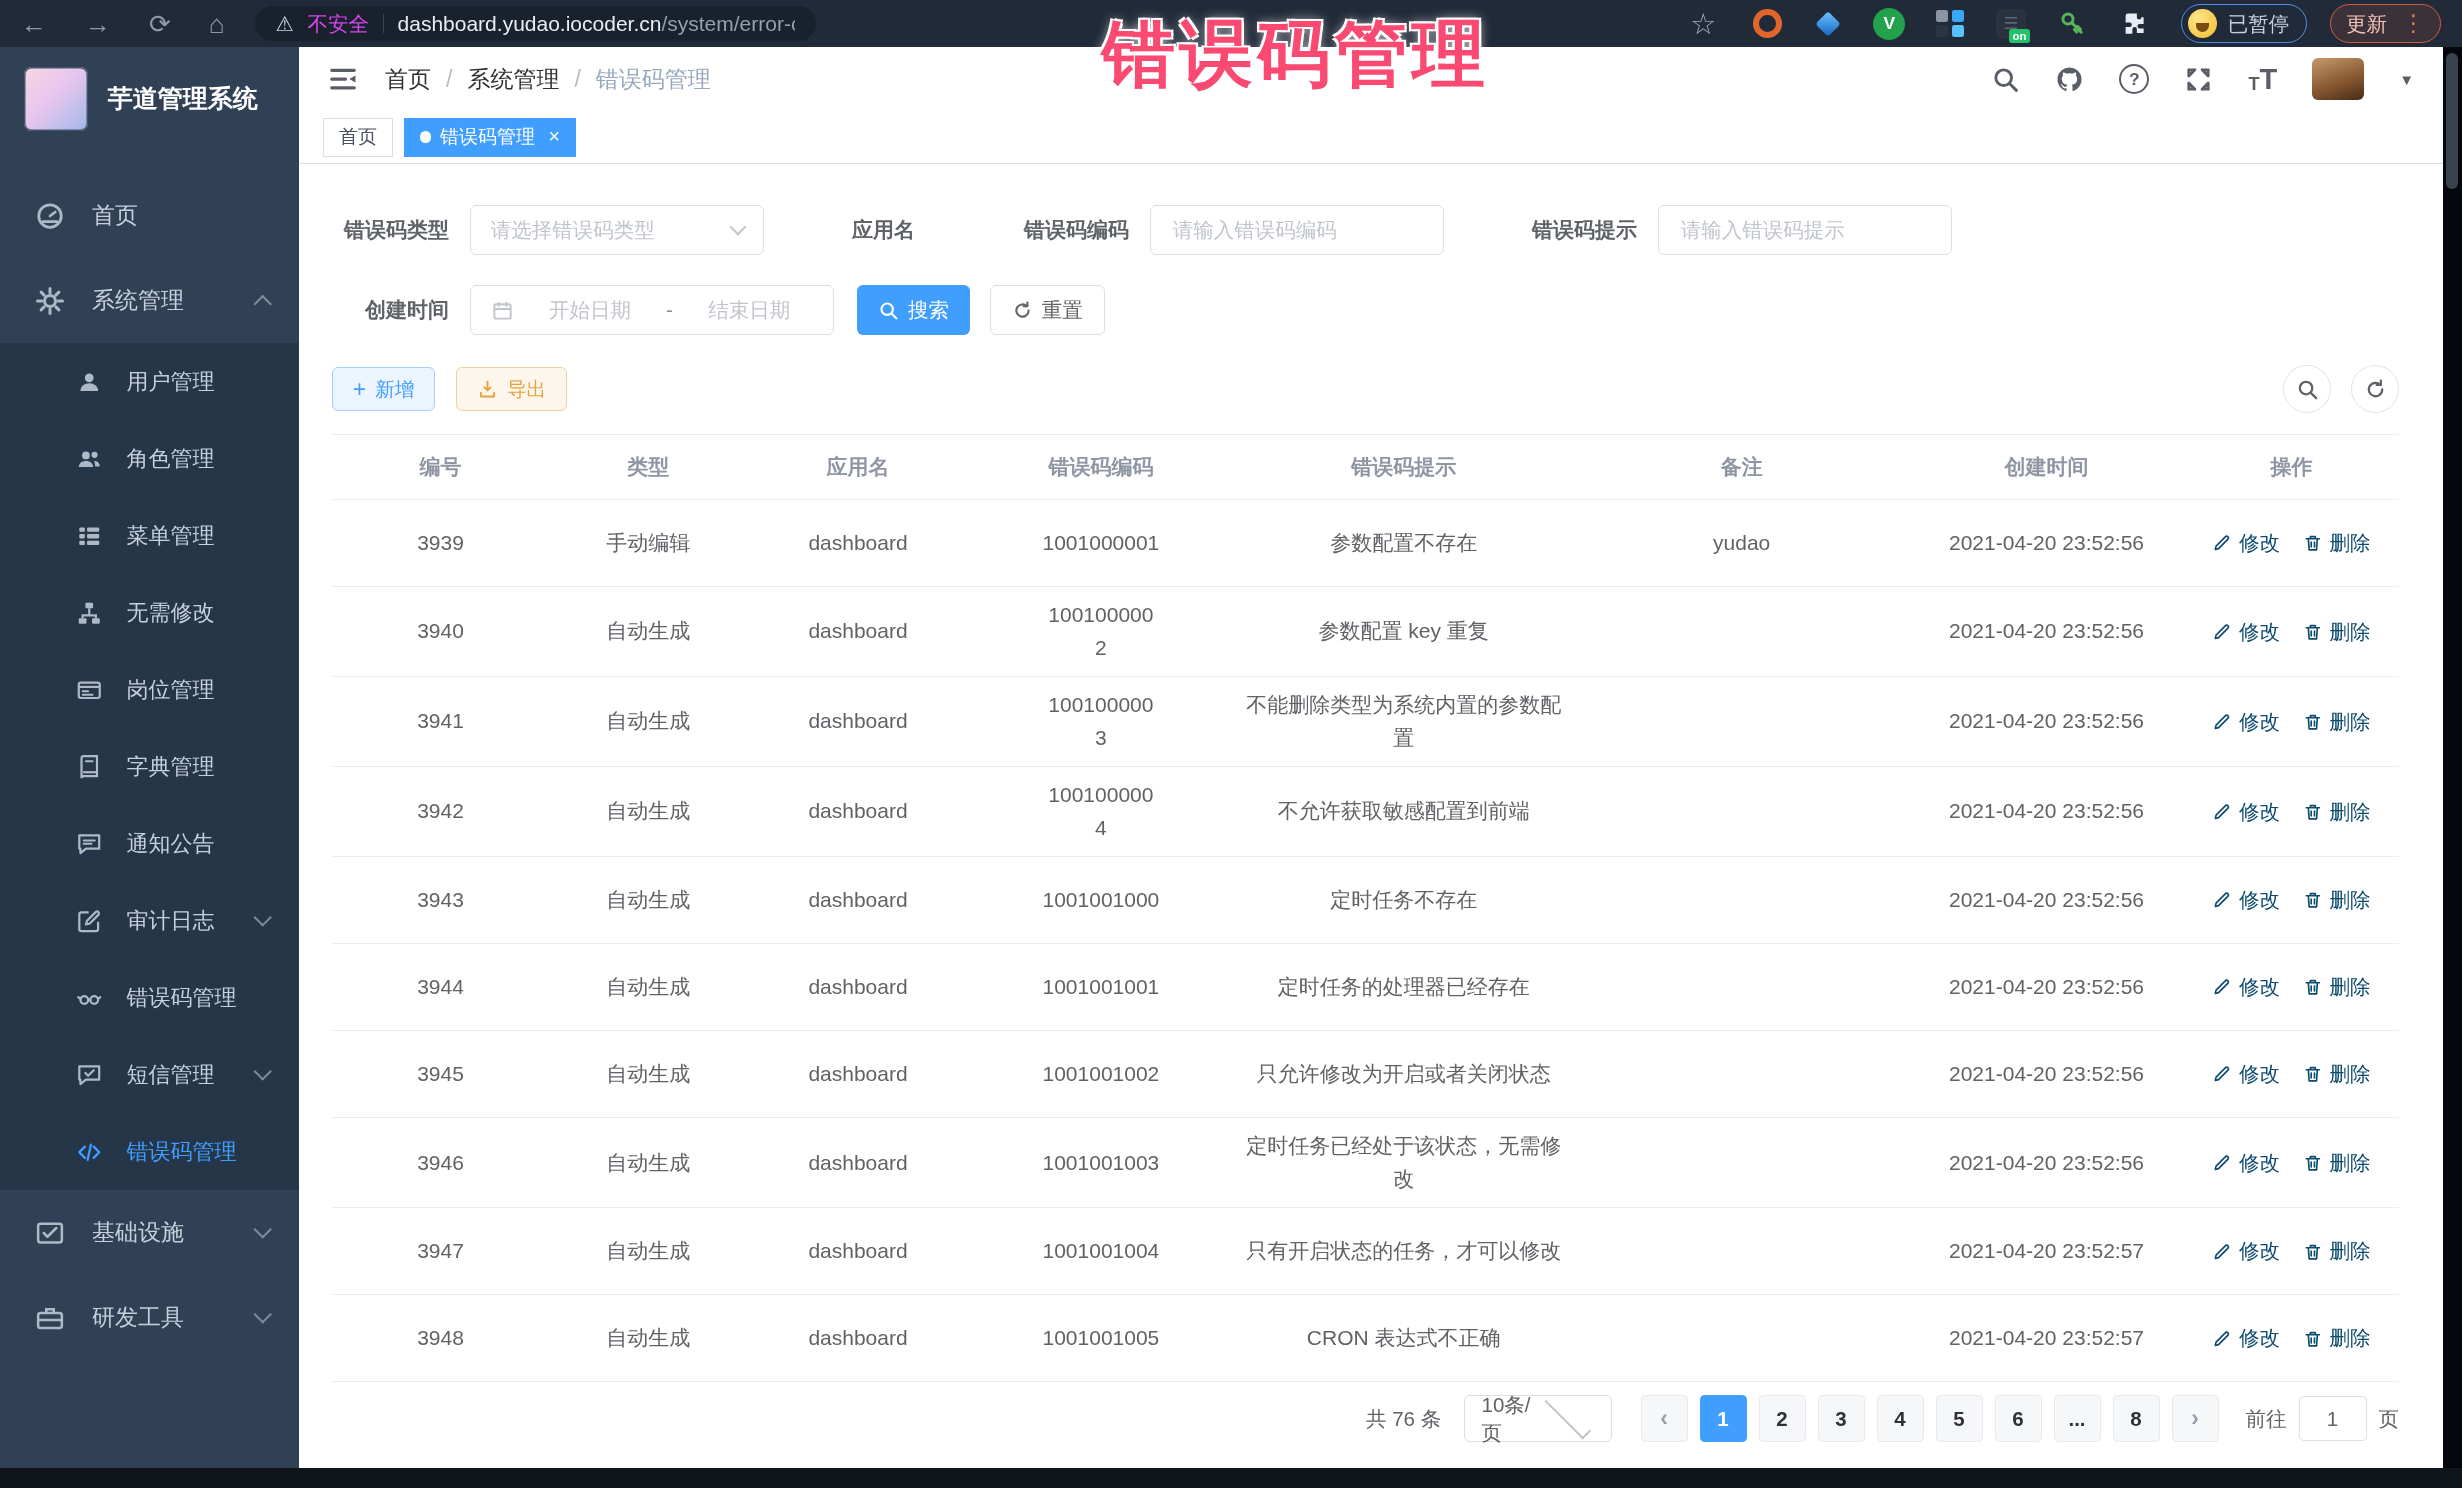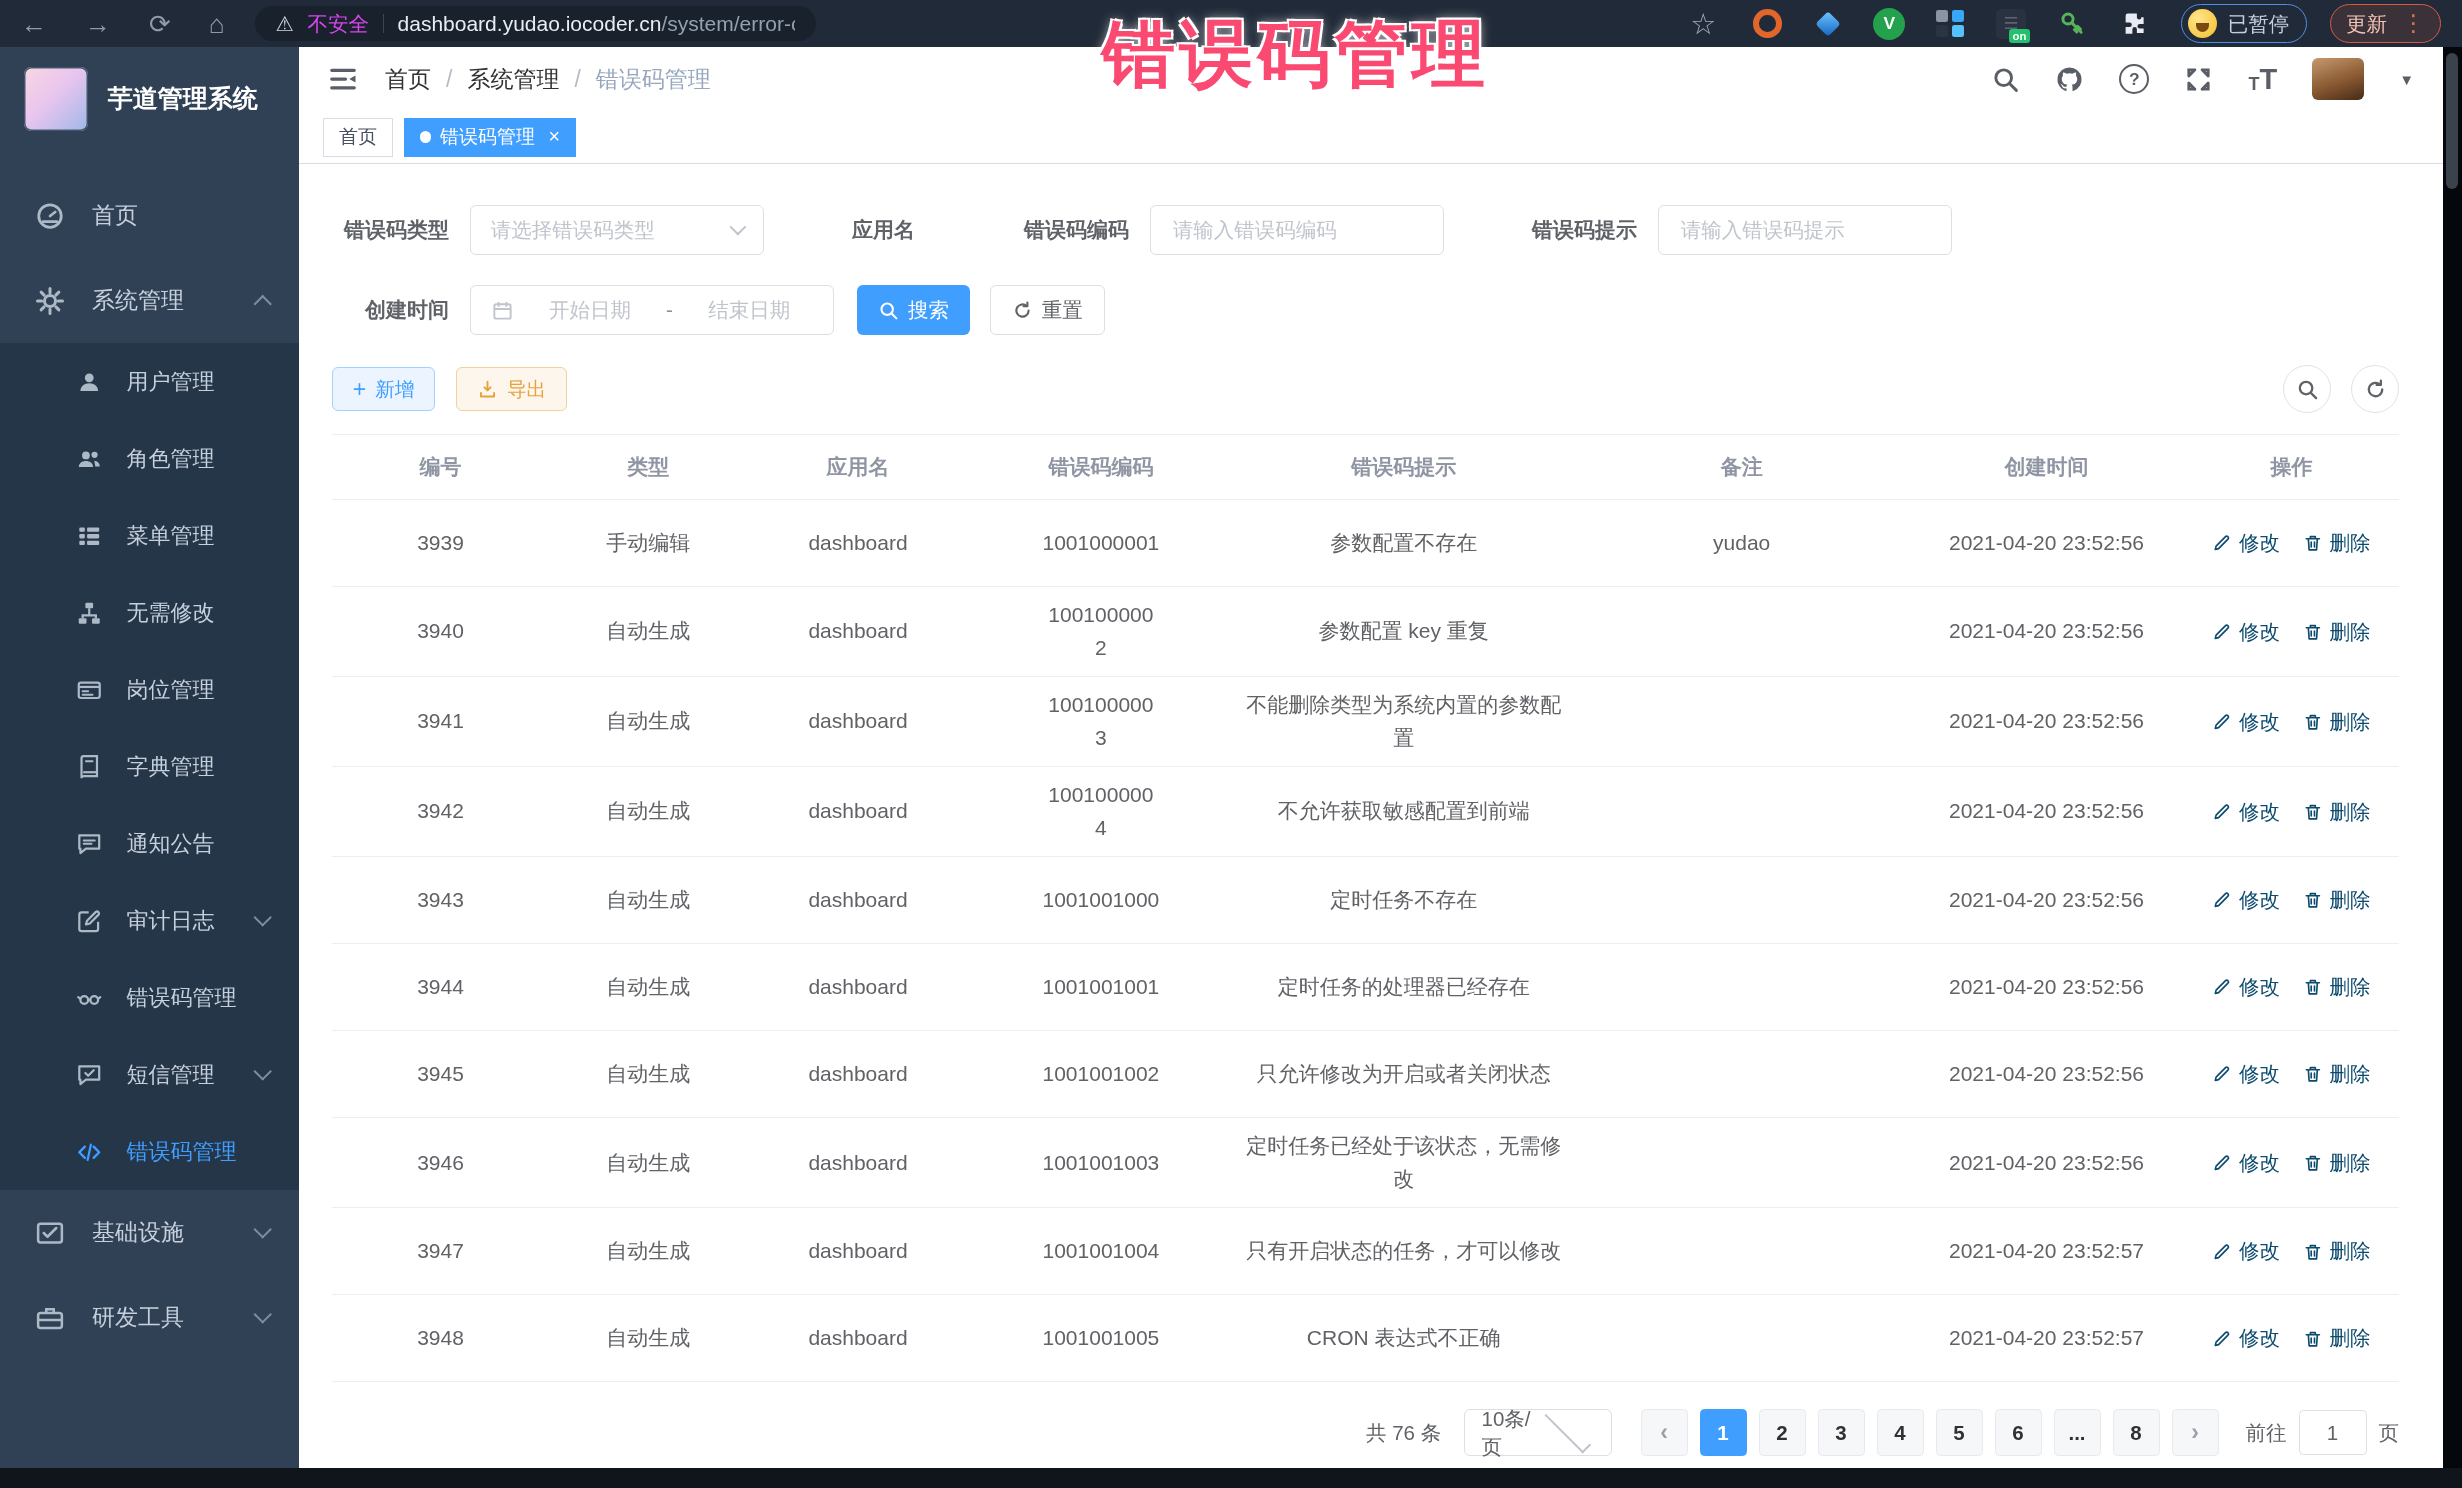--- a/index.html
+++ b/index.html
@@ -132,21 +132,21 @@
   .trow{display:flex;align-items:center;min-height:86px;border-bottom:1.5px solid #ebeef5}
   .cell{font-size:21px;color:#606266;text-align:center;line-height:1.55;padding:12px 7.6px;box-sizing:border-box}
   .cell.code{white-space:pre-line}
   .c0{width:10.5%}.c1{width:9.6%}.c2{width:10.7%}.c3{width:12.8%}
   .c4{width:16.5%}.c5{width:16.2%}.c6{width:13.3%}.c7{width:10.4%}
   .ops{display:flex;justify-content:center;gap:23px}
   .op{color:#0c4a6e;display:inline-flex;align-items:center;gap:6.8px;font-size:20.5px;cursor:pointer;text-decoration:none;white-space:nowrap}
   .op svg{width:19.7px;height:19.7px}
 
   
-  .pager{display:flex;align-items:center;justify-content:flex-end;margin-top:27px;gap:12px;font-size:20.5px;
+  .pager{display:flex;align-items:center;justify-content:flex-end;margin-top:13px;gap:12px;font-size:20.5px;
          color:#606266;padding-bottom:18px}
   .ptotal{margin-right:10.6px}
   .psel{width:148px;height:47px;border:1.5px solid #dcdfe6;border-radius:6px;display:flex;align-items:center;
         padding:0 16.7px;box-sizing:border-box;color:#606266;cursor:pointer;margin-right:16.7px;gap:7.6px}
   .psel span{flex:1}
   .pbtn{min-width:47px;height:47px;border-radius:4.5px;background:#f6f7f9;color:#303133;display:flex;align-items:center;
         justify-content:center;font-weight:600;border:1.5px solid #e7e9ee;box-sizing:border-box;cursor:pointer;padding:0 7.6px}
   .pbtn.nav{color:#9aa0ab;font-size:23px}
   .pbtn.active{background:#409eff;color:#fff;border-color:#409eff}
   .pgoto{margin-left:15px;display:flex;align-items:center;gap:12px}

